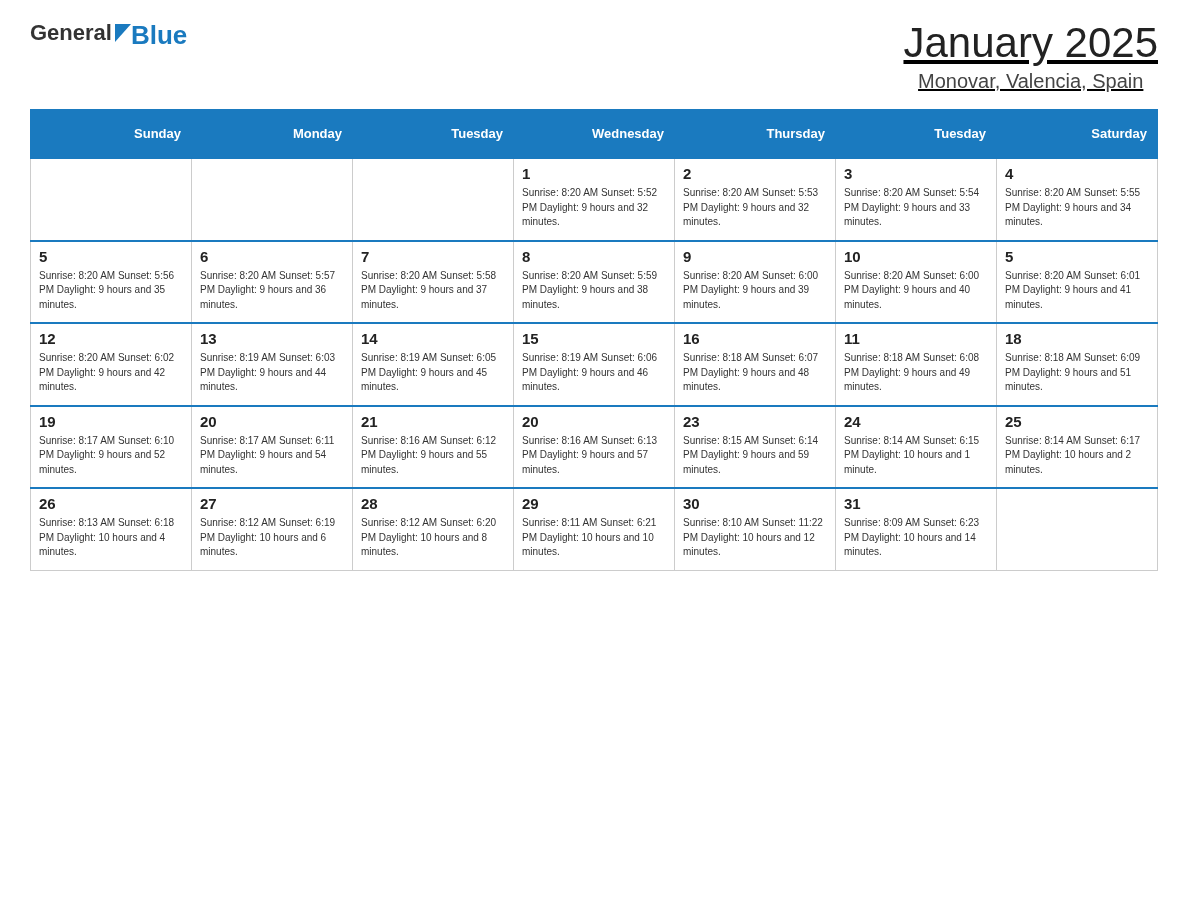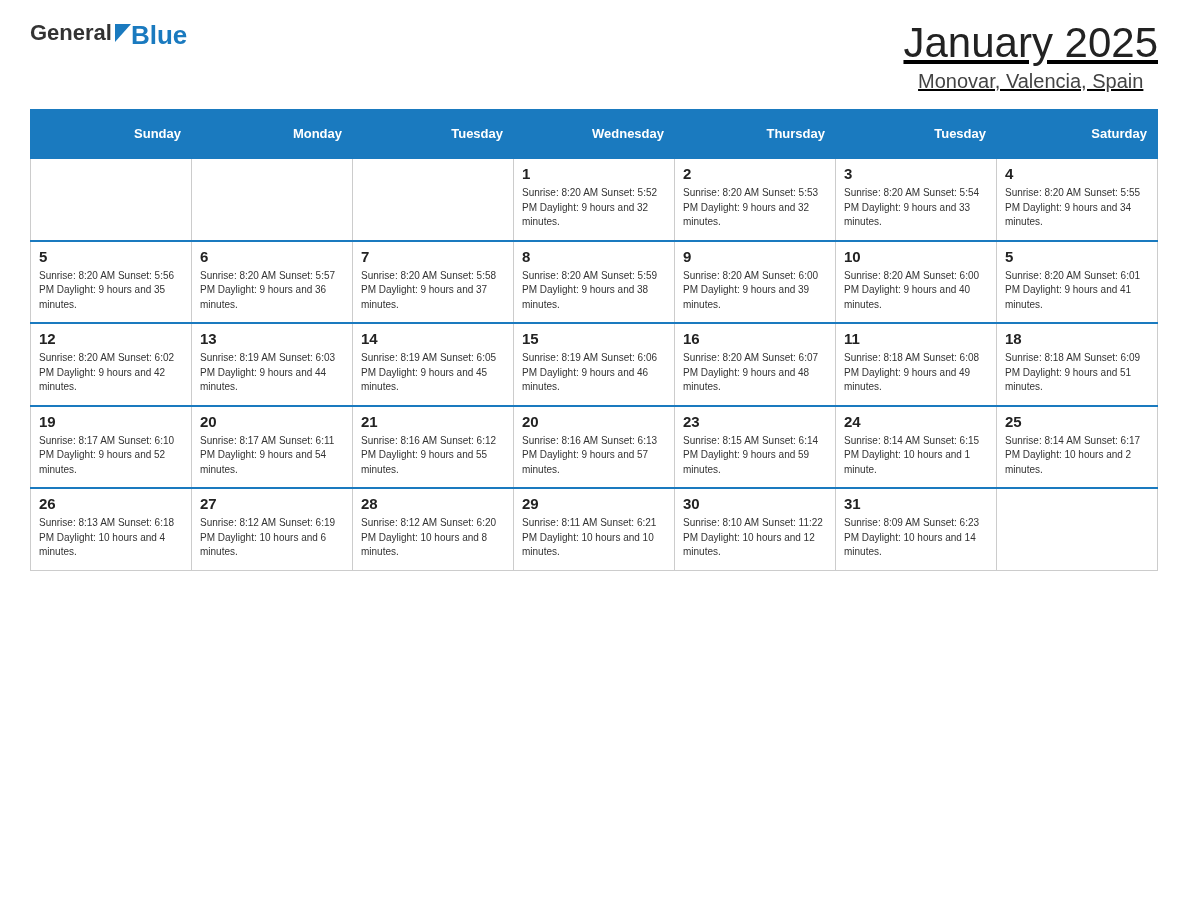--- a/index.html
+++ b/index.html
@@ -225,21 +225,21 @@
 Daylight: 9 hours and 45 minutes.</div>
         </td>
         <td>
           <span class="day-number">15</span>
           <div class="day-info">Sunrise: 8:19 AM
 Sunset: 6:06 PM
 Daylight: 9 hours and 46 minutes.</div>
         </td>
         <td>
           <span class="day-number">16</span>
-          <div class="day-info">Sunrise: 8:20 AM
+          <div class="day-info">Sunrise: 8:18 AM
 Sunset: 6:07 PM
 Daylight: 9 hours and 48 minutes.</div>
         </td>
         <td>
           <span class="day-number">11</span>
           <div class="day-info">Sunrise: 8:18 AM
 Sunset: 6:08 PM
 Daylight: 9 hours and 49 minutes.</div>
         </td>
         <td>

